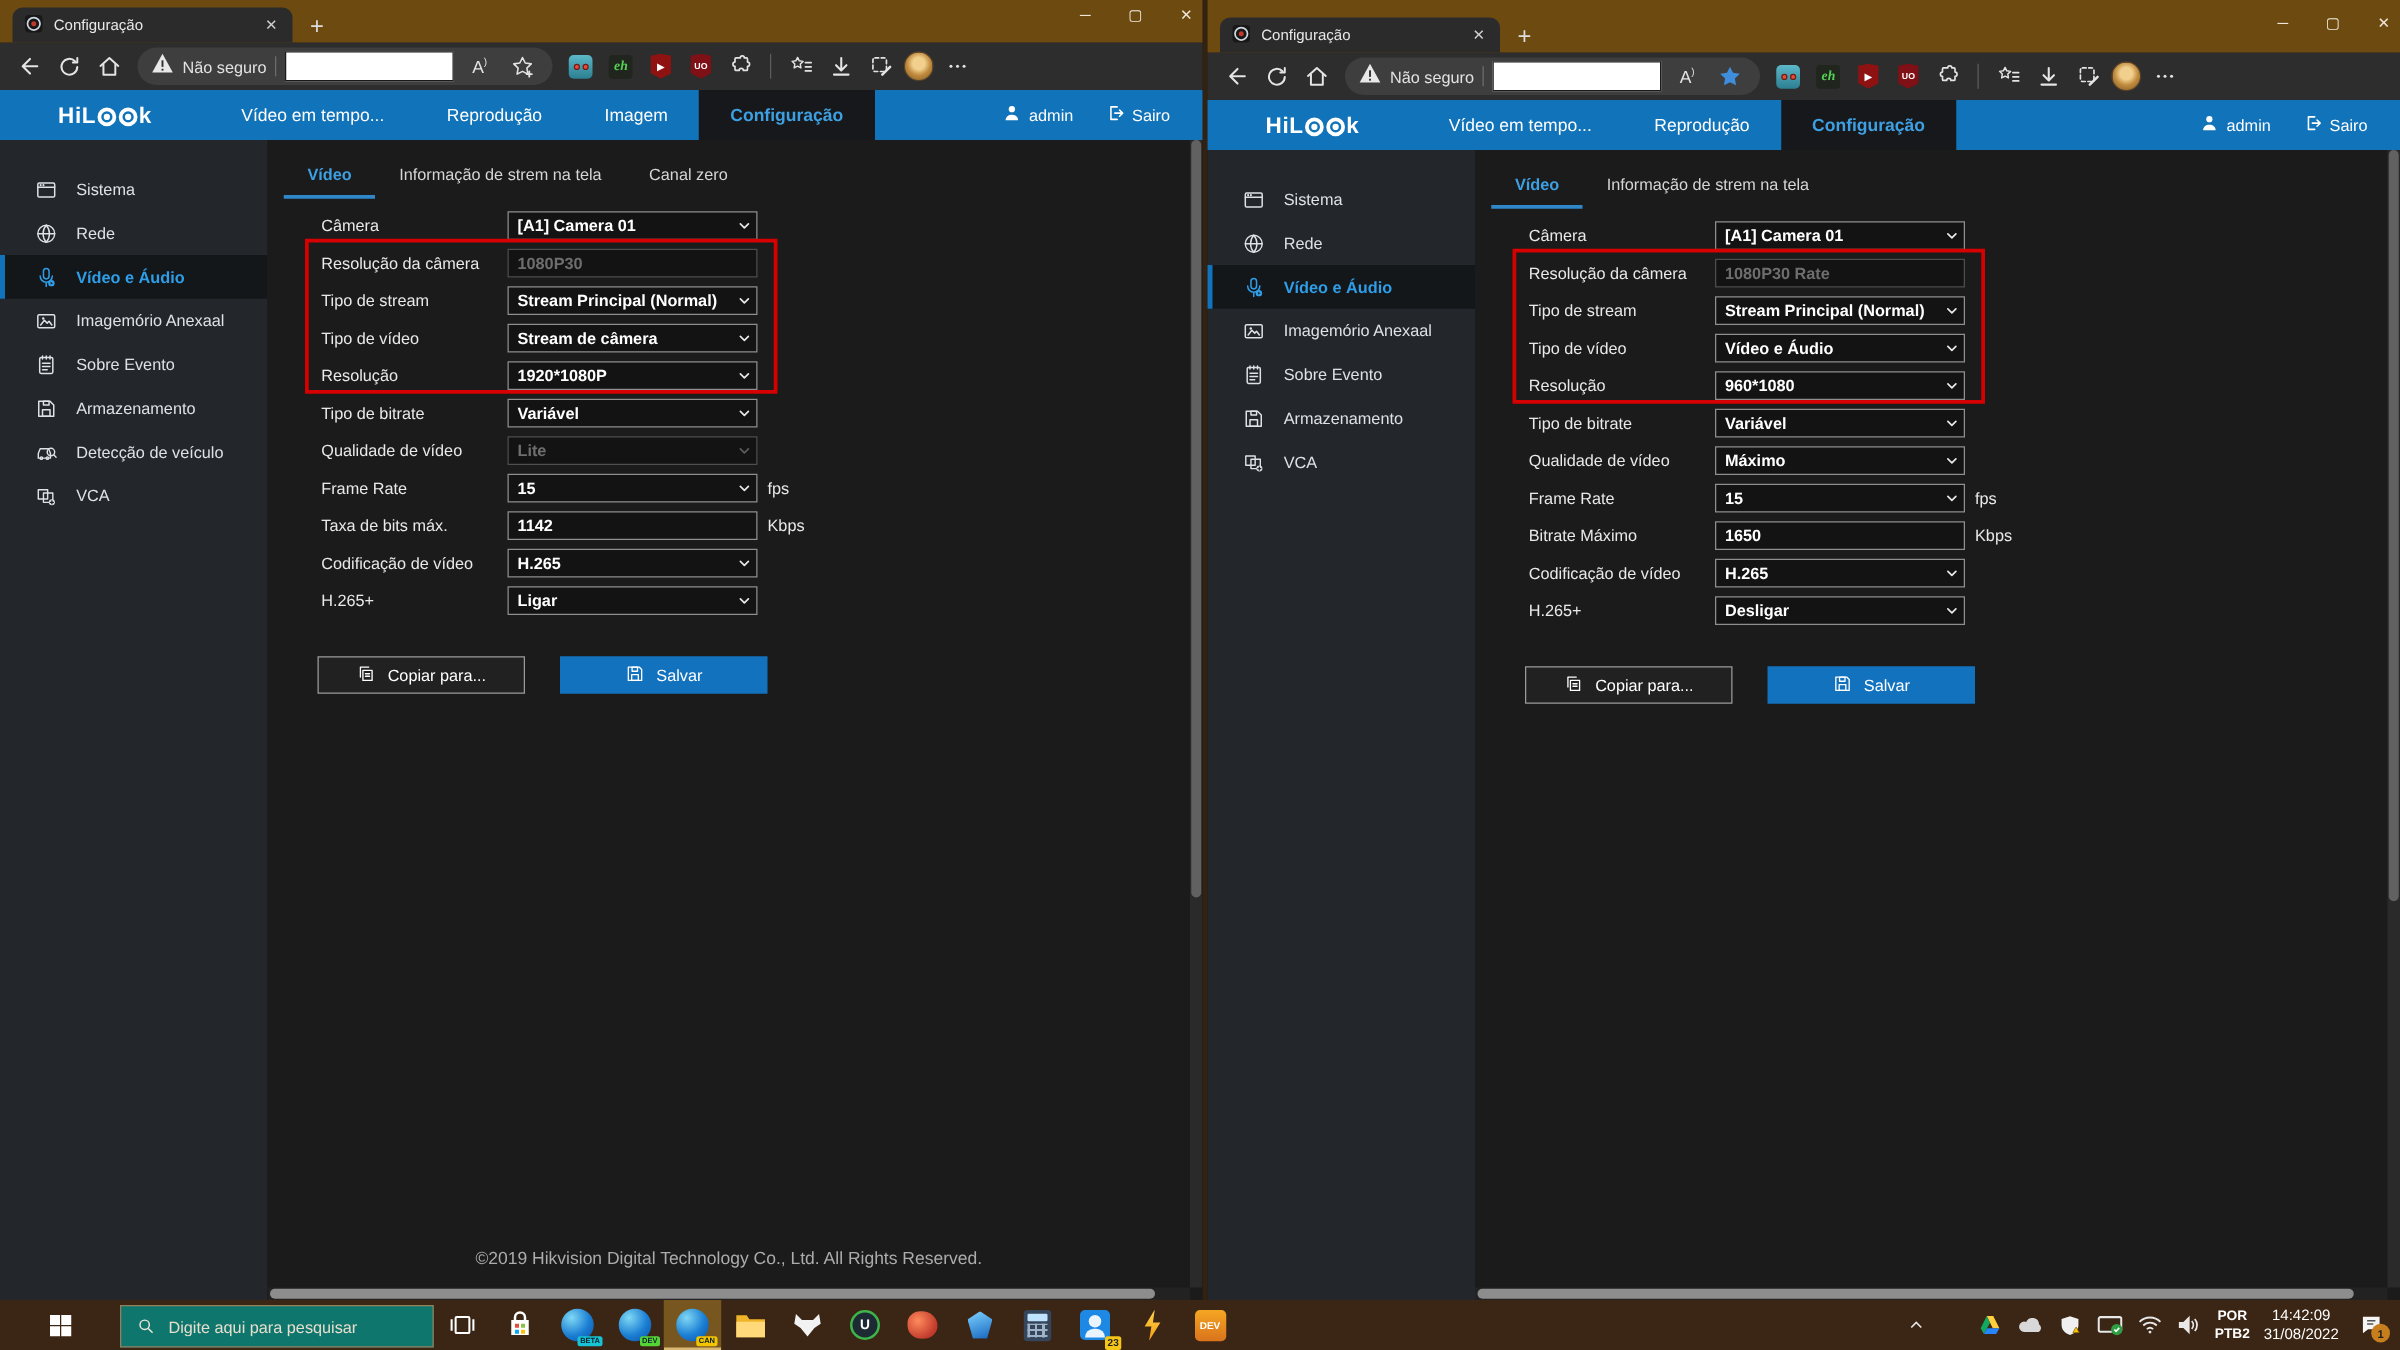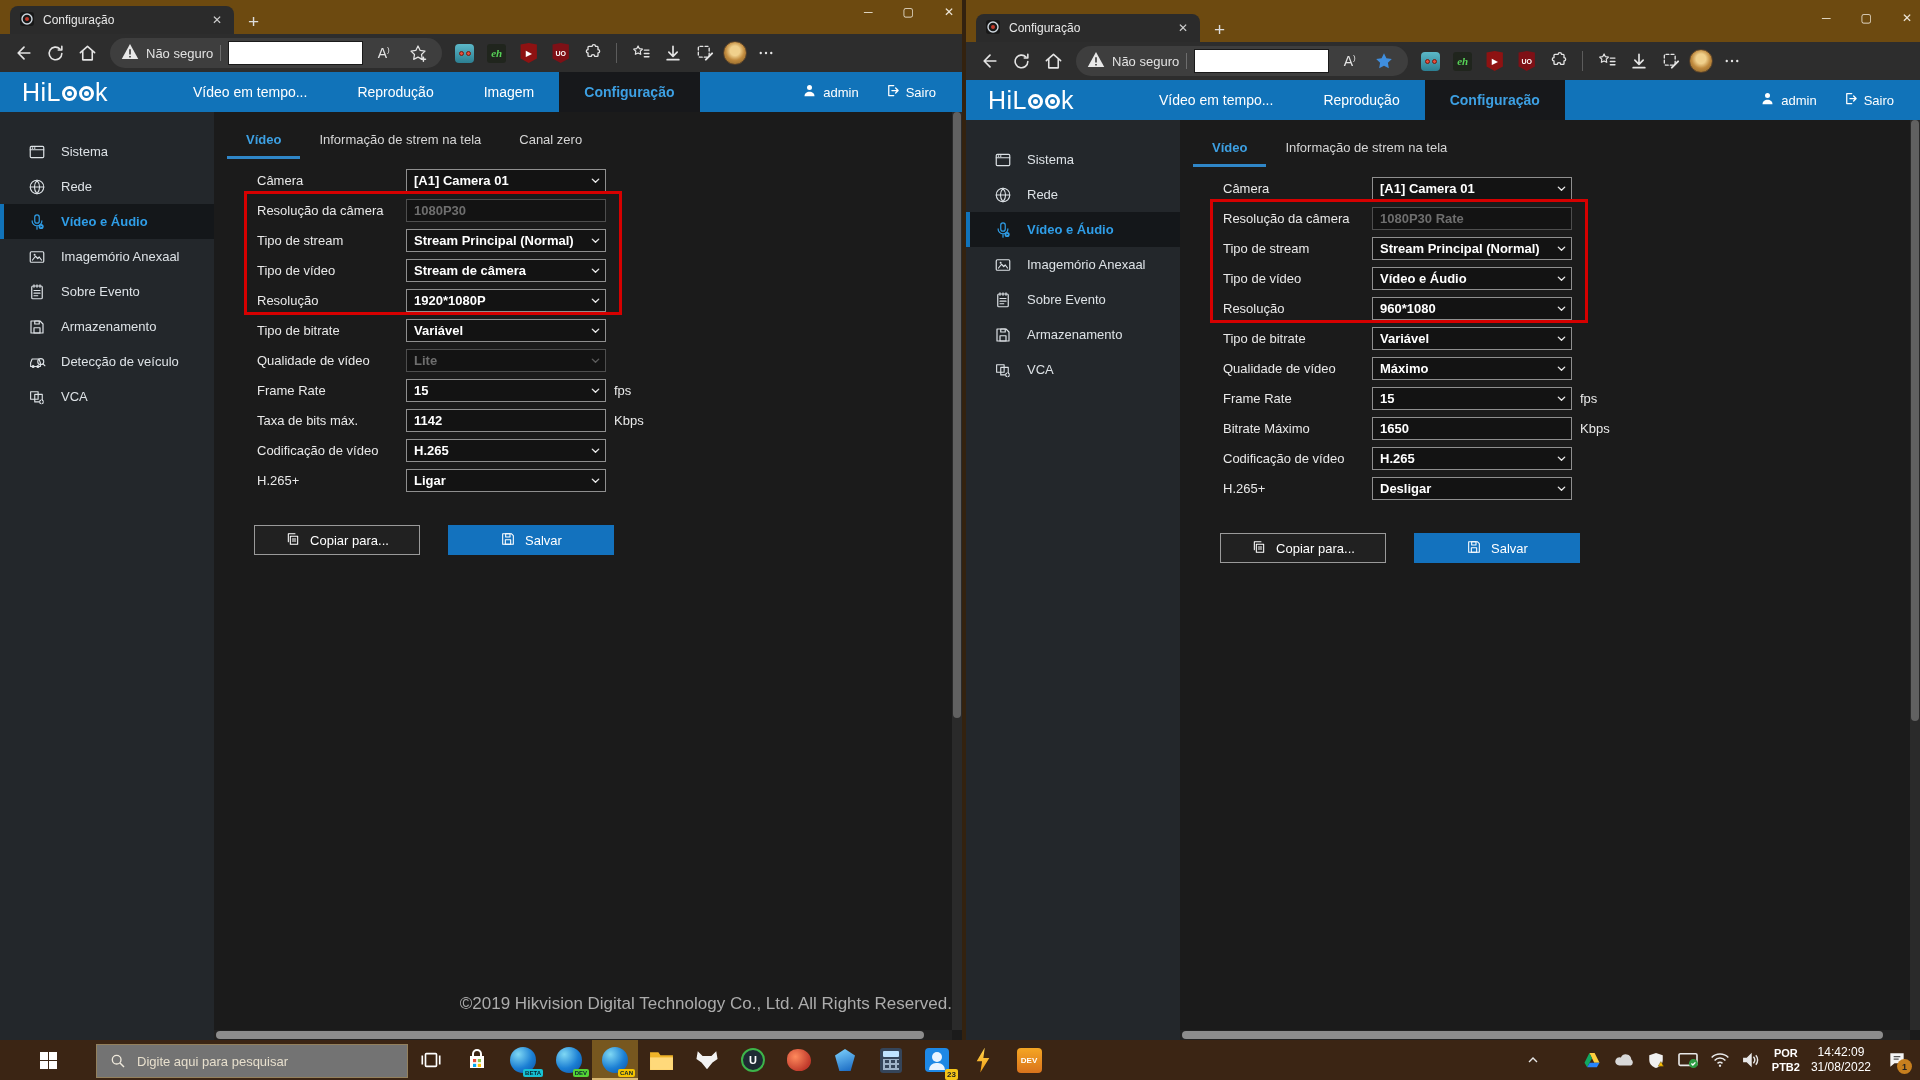--- a/index.html
+++ b/index.html
@@ -34,21 +34,21 @@
 
   .xrobot { width:19px; height:19px; border-radius:4px; background:linear-gradient(#5cb8c8,#2c7f92); display:flex; align-items:center; justify-content:center; gap:2px; }
   .xrobot i { width:5px; height:5px; border-radius:50%; background:#e74c3c; border:1px solid #701d12; }
   .xeh { width:19px; height:19px; background:#20251d; color:#56d156; font:italic bold 11px "Liberation Serif",serif; display:flex; align-items:center; justify-content:center; border-radius:3px; }
   .xshield { width:19px; height:20px; background:#8e1212; clip-path:polygon(50% 100%,93% 78%,93% 8%,50% 0,7% 8%,7% 78%); display:flex; align-items:center; justify-content:center; color:#fff; }
   .xshield.play { font-size:8px; }
   .xshield.uo { font:bold 7px "Liberation Sans",sans-serif; background:#7e1016; }
 
   
   .navbar { flex:0 0 40px; background:#1173b9; display:flex; align-items:stretch; color:#fff; }
-  .brand { display:flex; align-items:center; font-size:25px; font-weight:normal; padding:0 22px; width:168px; letter-spacing:.5px; }
+  .brand { display:flex; align-items:center; font-size:18px; font-weight:bold; padding:0 22px; width:168px; letter-spacing:.5px;justify-content:center; }
   .eye { width:15px; height:15px; border:3px solid #fff; border-radius:50%; display:inline-block; position:relative; margin:3px 1px 0; }
   .eye::after { content:""; position:absolute; inset:2px; background:#fff; border-radius:50%; }
   .nav-item { display:flex; align-items:center; padding:0 25px; font-size:14px; color:#fff; }
   .nav-item.active { background:#17181b; color:#3da0e3; font-weight:bold; }
   .nav-right { margin-left:auto; display:flex; align-items:center; gap:8px; padding-right:26px; font-size:13px; }
   .nav-right .grp { display:flex; align-items:center; gap:6px; margin-left:18px; }
 
   
   .content { flex:1; display:flex; min-height:0; }
   .sidebar { flex:0 0 214px; background:#23272b; padding-top:22px; }
@@ -71,32 +71,32 @@
   .ctrl.disabled { border-color:#4e4e4e; color:#6e6e6e; }
   .ctrl.disabled .chev { color:#5c5c5c; }
   .suffix { margin-left:8px; font-size:13px; color:#e9e9e9; }
   .hlbox { position:absolute; left:30px; top:79px; width:378px; height:124px; border:3px solid #d60000; pointer-events:none; }
 
   .btnrow { position:absolute; top:413px; left:0; right:0; height:32px; }
   .btn { position:absolute; height:30px; display:flex; align-items:center; justify-content:center; gap:9px; font-size:13px; color:#fff; }
   .btn-copy { left:40px; width:166px; background:#212121; border:1px solid #9a9a9a; }
   .btn-save { left:234px; width:166px; background:#1372be; }
 
-  .pfooter { position:absolute; bottom:26px; left:0; right:10px; text-align:right; font-size:17px; color:#acacac; }
+  .pfooter { position:absolute; bottom:26px; left:0; right:10px; text-align:center; font-size:14px; color:#acacac; }
   .vscroll { position:absolute; top:0; right:0; bottom:10px; width:10px; background:#2a2a2a; }
   .vthumb { position:absolute; top:0; left:1px; right:1px; height:66%; background:#616161; border-radius:4px; }
   .hscroll { position:absolute; left:0; right:10px; bottom:0; height:10px; background:#222; }
   .hthumb { position:absolute; left:2px; top:1px; bottom:1px; width:96%; background:#8d8d8d; border-radius:4px; }
 
   
   .taskbar { position:absolute; left:0; right:0; bottom:0; height:40px; background:#3b2514; display:flex; align-items:stretch; color:#fff; z-index:5; }
   .tstart { width:96px; display:flex; align-items:center; justify-content:center; }
   .winlogo { display:grid; grid-template-columns:8px 8px; grid-template-rows:8px 8px; gap:1px; }
   .winlogo i { background:#fff; }
-  .tsearch { width:312px; margin:4px 0; background:#737373; border:1px solid #93805d; display:flex; align-items:center; gap:11px; padding:16px 13px; }
+  .tsearch { width:251px; margin:4px 0; background:#0f766e; border:1px solid #93805d; display:flex; align-items:center; gap:11px; padding:16px 13px; }
   .tsearch input { background:transparent; border:none; outline:none; color:#efe9dc; font-size:13px; width:230px; font-family:"Liberation Sans",sans-serif; }
   .tsearch input::placeholder { color:#e7dfcd; opacity:1; }
   .ticon { width:46px; display:flex; align-items:center; justify-content:center; position:relative; }
   .ticon.active { background:#77571f; box-shadow:inset 0 -2px 0 #d9b873; }
   .edge { width:26px; height:26px; border-radius:50%; background:radial-gradient(circle at 32% 28%, #7fd8f4, #1b7fd4 55%, #0b4ea2); display:block; }
   .ebadge { position:absolute; bottom:3px; right:3px; font-size:6px; font-weight:bold; padding:1px 2px; border-radius:2px; color:#08222e; line-height:1; }
   .tfox { width:22px; height:20px; background:#f2f2f2; clip-path:polygon(8% 6%,30% 30%,70% 30%,92% 6%,98% 45%,75% 62%,50% 96%,25% 62%,2% 45%); }
   .tu { width:24px; height:24px; border-radius:50%; background:#1d2a33; border:2px solid #3db54a; color:#fff; font-size:11px; font-weight:bold; display:flex; align-items:center; justify-content:center; }
   .tdragon { width:24px; height:22px; background:radial-gradient(circle at 35% 35%, #ff8a5c, #c0392b 72%); border-radius:45% 55% 50% 50%; }
   .tgem { width:20px; height:22px; background:linear-gradient(160deg,#7fd4ff,#1565c0); clip-path:polygon(50% 0,100% 30%,78% 100%,22% 100%,0 30%); }

